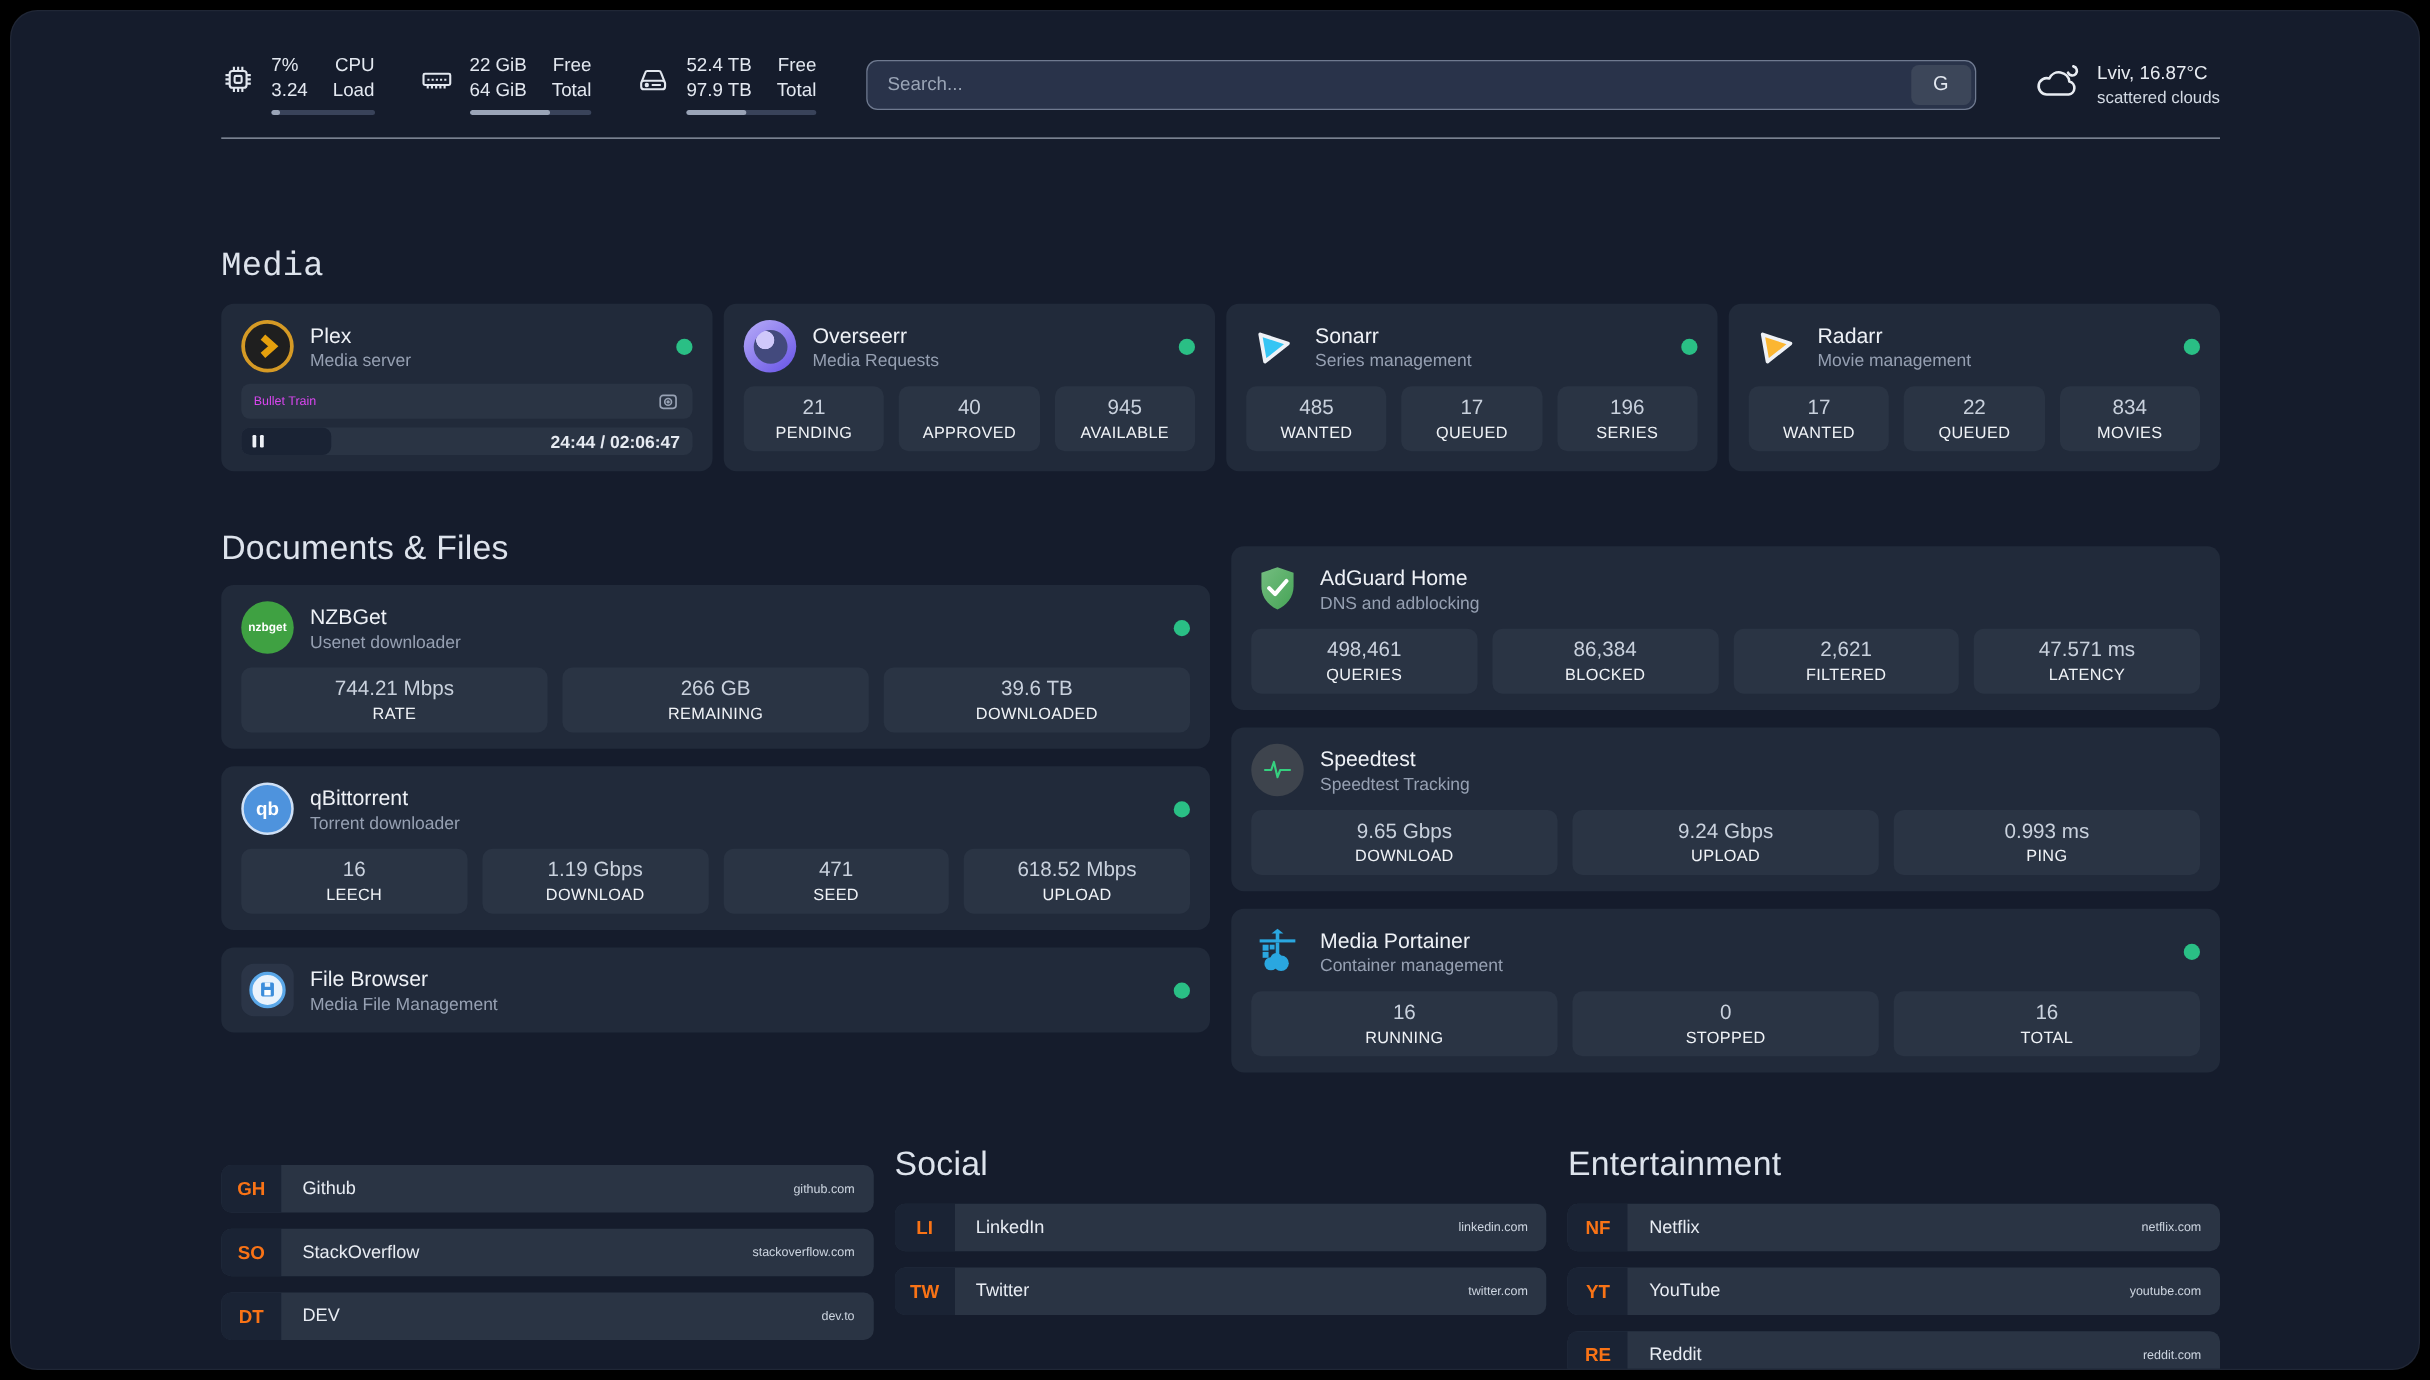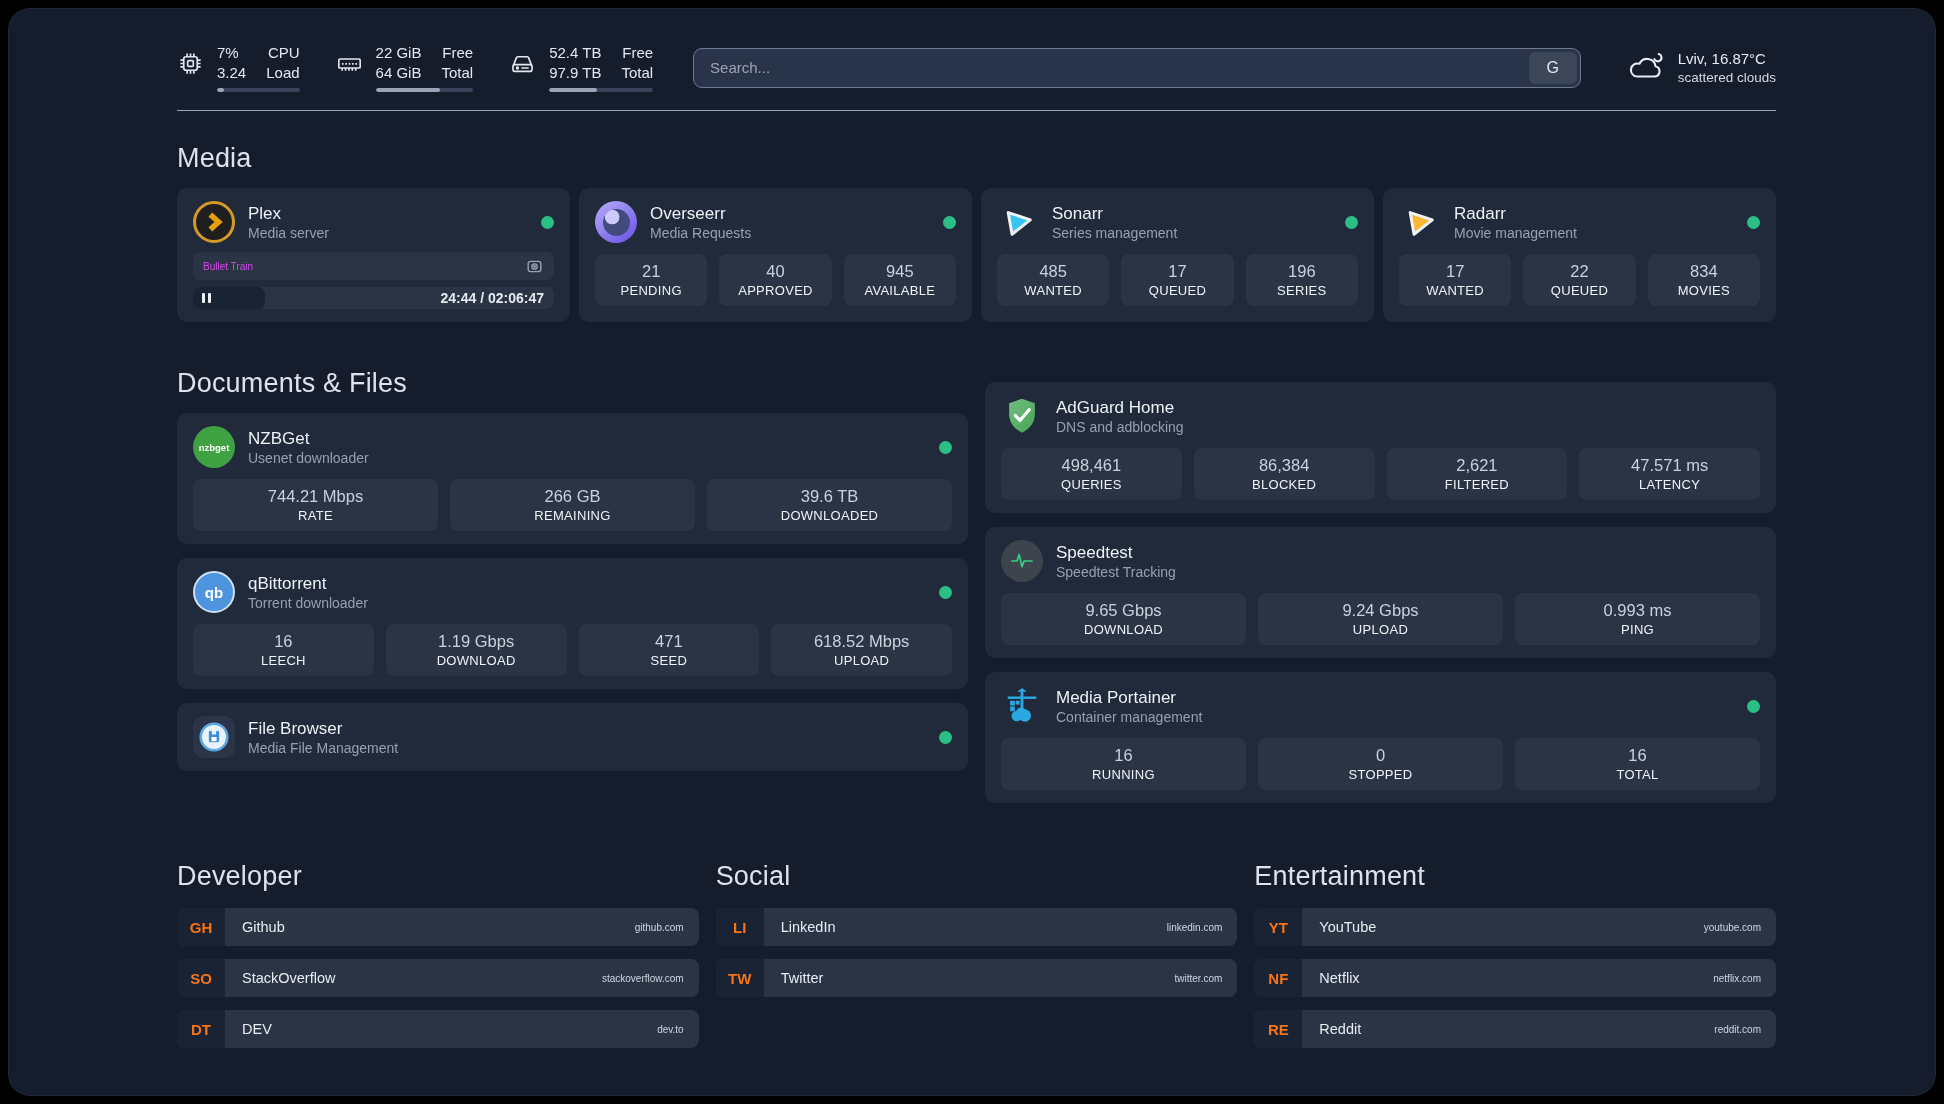--- a/index.html
+++ b/index.html
@@ -33,21 +33,21 @@
     background:#3c4659; display:flex; align-items:center; justify-content:center;
     font-size:16px; color:#e3e8f0; cursor:pointer;
   }
   .weather { display:flex; gap:13px; align-items:center; color:#e8ecf2; }
   .weather-loc { font-size:15px; line-height:20px; }
   .weather-cond { font-size:13.5px; line-height:18px; color:#d3dae4; }
   .divider { margin-top:18px; border-bottom:1.5px solid rgba(200,210,224,0.75); }
 
   
   .sec-title { font-size:27px; font-weight:500; color:#dde3ec; letter-spacing:0.2px; }
-  .media-title { margin-top:32px; }
+  .media-title { margin-top:88px;font-family:Liberation Mono, monospace; }
   .media-grid { display:grid; grid-template-columns:repeat(4,1fr); gap:9px; margin-top:14px; }
   .two-col { display:grid; grid-template-columns:1fr 1fr; gap:17px; margin-top:46px; align-items:start; }
   .col-cards { display:flex; flex-direction:column; gap:14px; margin-top:14px; }
 
   
   .card { background:#212a3a; border-radius:10px; padding:13px 16px; cursor:pointer; }
   .card-head { display:flex; align-items:center; gap:13px; }
   .app-icon { width:42px; height:42px; border-radius:50%; flex:none; display:flex; align-items:center; justify-content:center; position:relative; }
   .app-name { font-size:17px; color:#eef1f6; font-weight:500; line-height:21px; }
   .app-sub  { font-size:14px; color:#96a0b2; line-height:18px; }
@@ -503,21 +503,20 @@
           </div>
         </div>
 
       </div>
     </div>
   </div>
 
   <div class="bookmarks-grid">
 
     <div>
-      <div class="sec-title">Developer</div>
       <div class="bm-rows">
         <div class="bm-row">
           <span class="bm-abbr">GH</span>
           <span class="bm-name">Github</span>
           <span class="bm-url">github.com</span>
         </div>
         <div class="bm-row">
           <span class="bm-abbr">SO</span>
           <span class="bm-name">StackOverflow</span>
           <span class="bm-url">stackoverflow.com</span>
@@ -543,30 +542,30 @@
           <span class="bm-name">Twitter</span>
           <span class="bm-url">twitter.com</span>
         </div>
       </div>
     </div>
 
     <div>
       <div class="sec-title">Entertainment</div>
       <div class="bm-rows">
         <div class="bm-row">
+          <span class="bm-abbr">NF</span>
+          <span class="bm-name">Netflix</span>
+          <span class="bm-url">netflix.com</span>
+        </div>
+        <div class="bm-row">
           <span class="bm-abbr">YT</span>
           <span class="bm-name">YouTube</span>
           <span class="bm-url">youtube.com</span>
         </div>
         <div class="bm-row">
-          <span class="bm-abbr">NF</span>
-          <span class="bm-name">Netflix</span>
-          <span class="bm-url">netflix.com</span>
-        </div>
-        <div class="bm-row">
           <span class="bm-abbr">RE</span>
           <span class="bm-name">Reddit</span>
           <span class="bm-url">reddit.com</span>
         </div>
       </div>
     </div>
 
   </div>
 
 </div>

